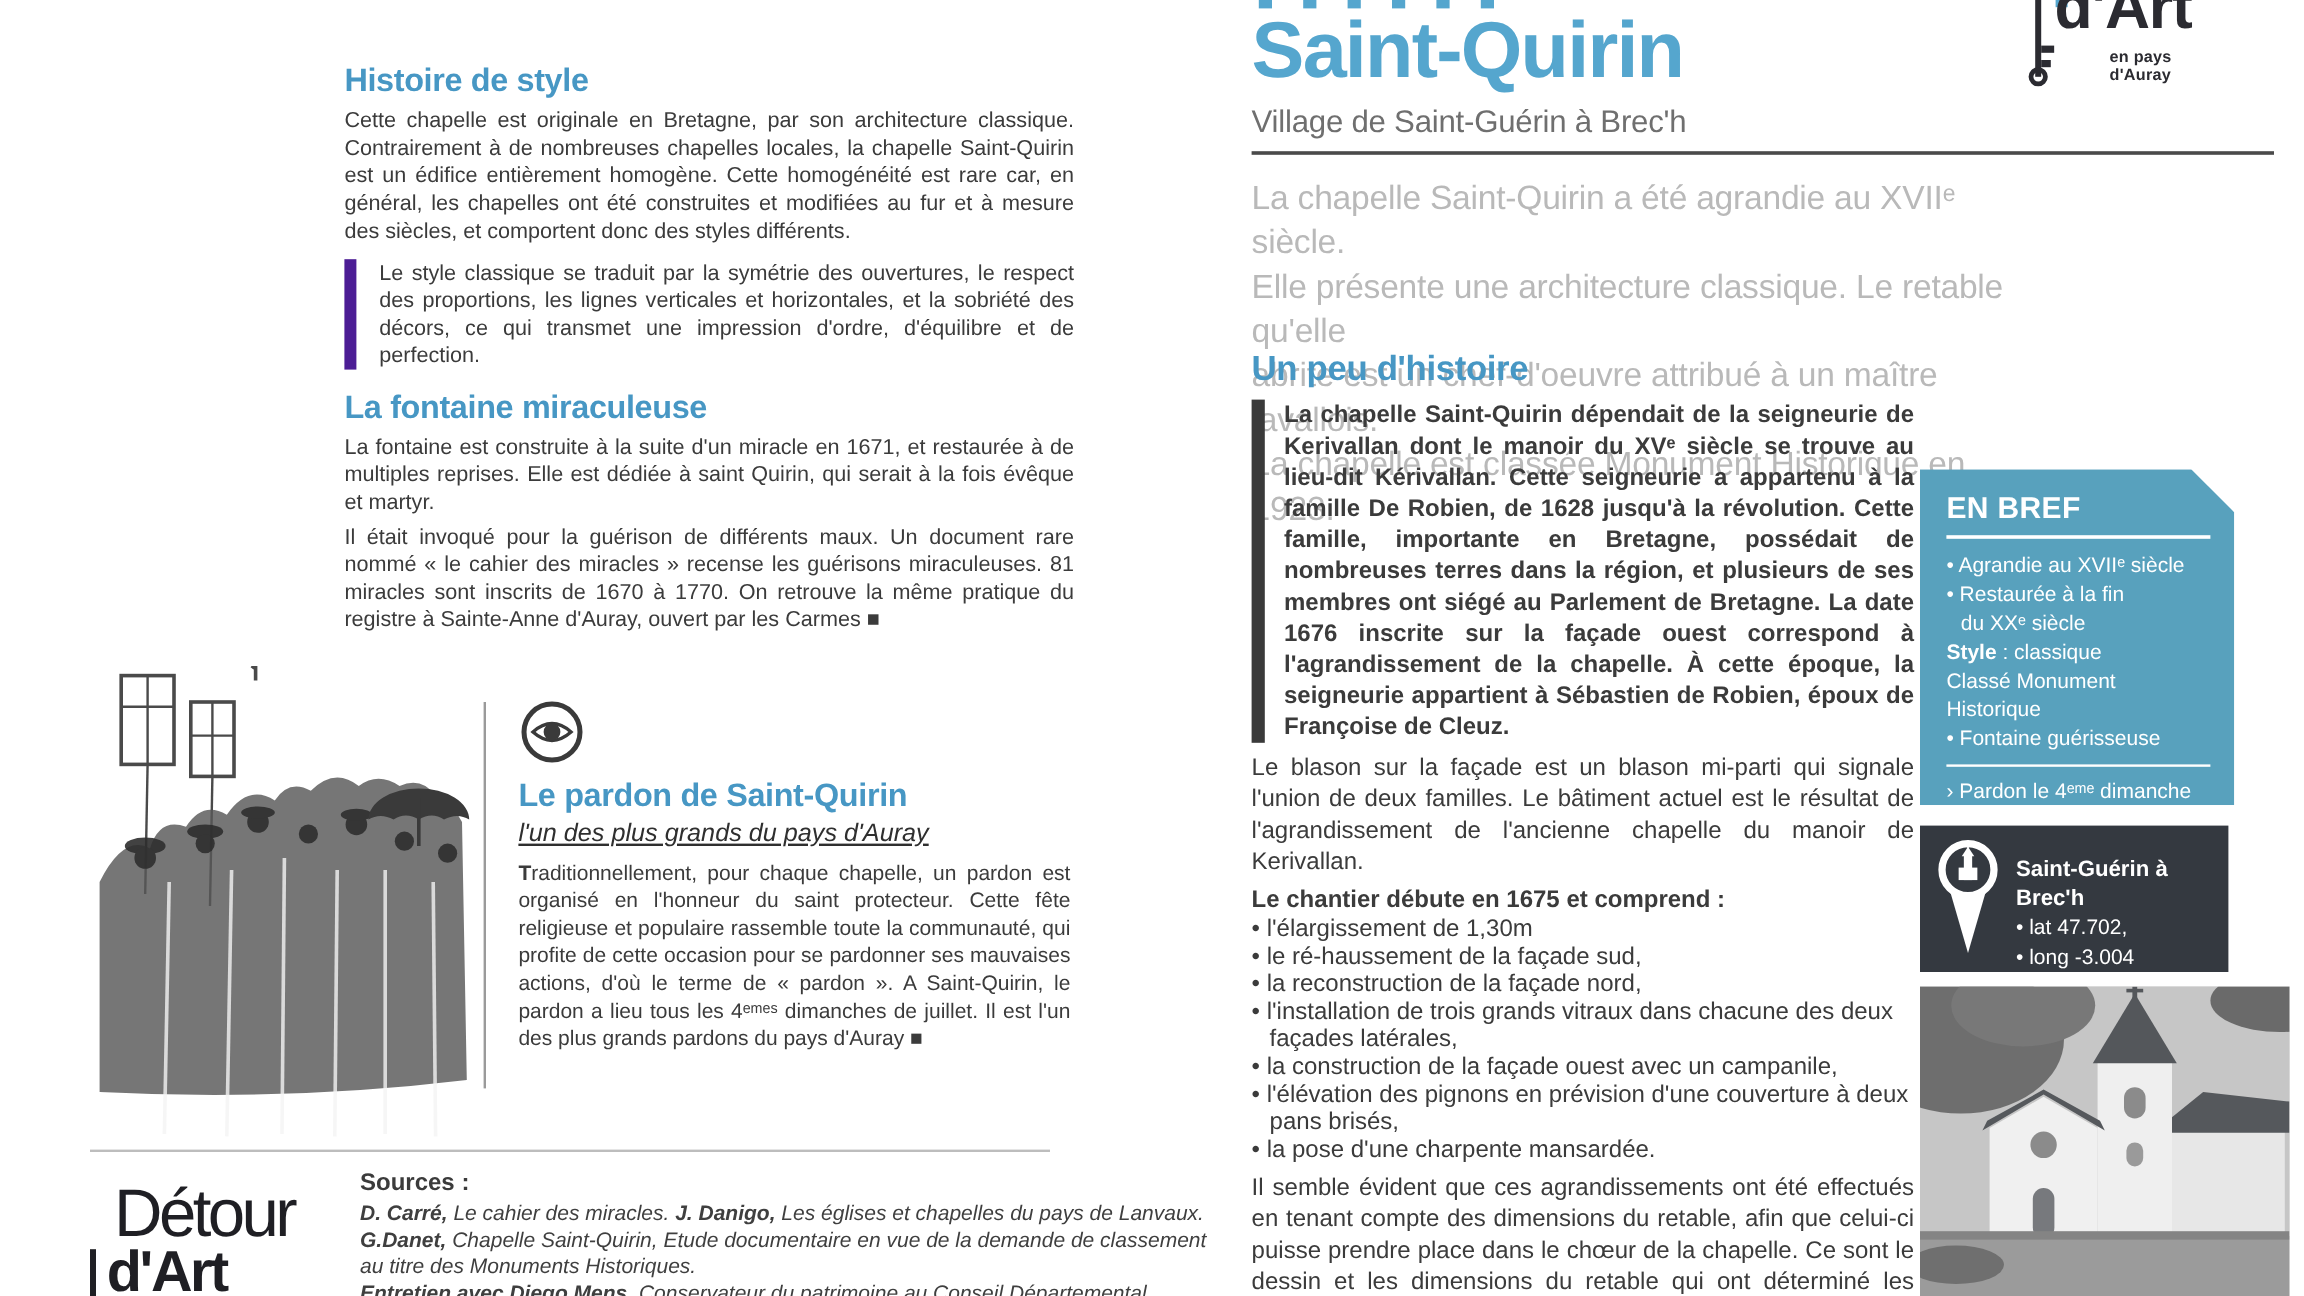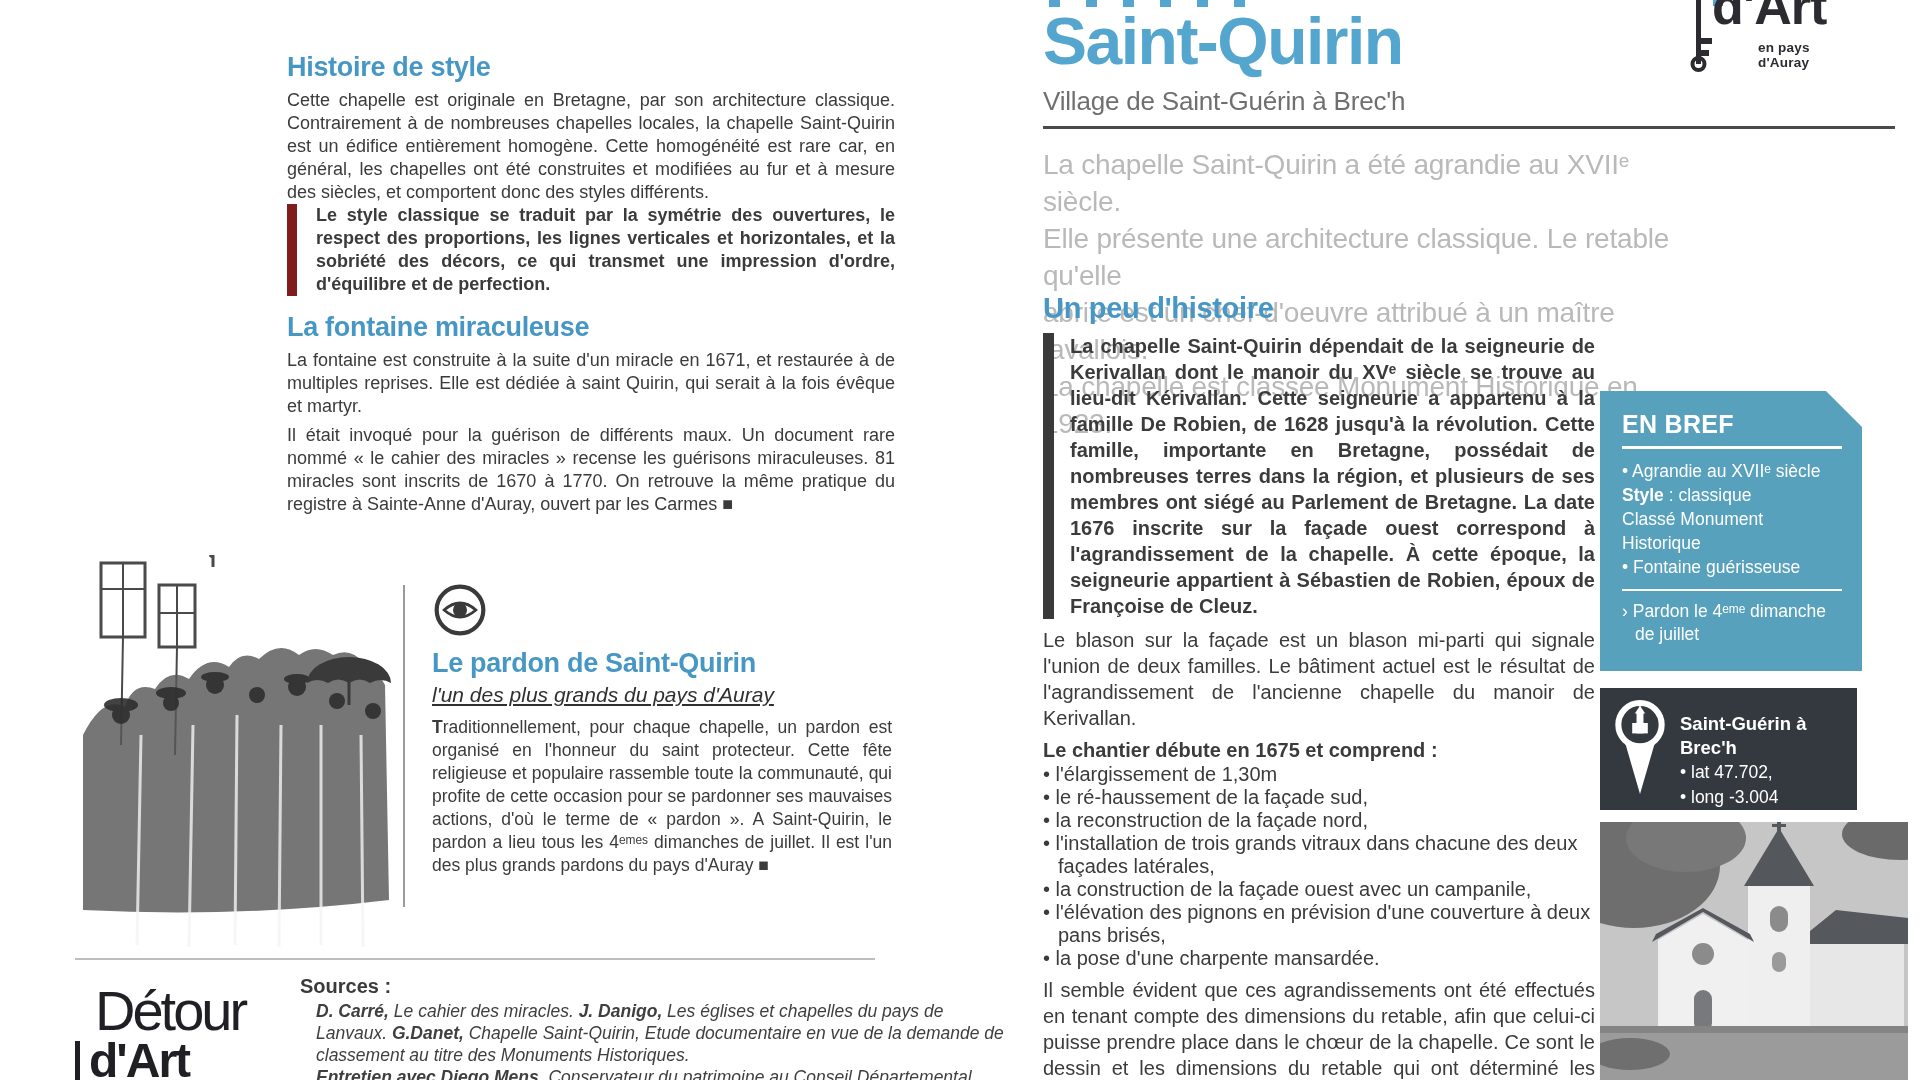--- a/index.html
+++ b/index.html
@@ -8,38 +8,38 @@
   }
   *{margin:0;padding:0;box-sizing:border-box;}
   html,body{width:1920px;height:1080px;overflow:hidden;background:#fff;
     font-family:"Liberation Sans", sans-serif;color:var(--body);}
   .abs{position:absolute;}
 
   
   .left-col{left:287px;top:52px;width:608px;}
   h2.sec{color:var(--blue);font-size:27px;font-weight:bold;letter-spacing:-.3px;}
   .body-p{font-size:18px;line-height:23px;text-align:justify;margin-top:6px;}
-  .quote-l{border-left:10px solid #7f1d1d;padding-left:19px;
-    font-weight:bold;font-size:18px;line-height:23px;text-align:justify;}
+  .quote-l{margin-top:12px;border-left:10px solid #4c1d95;padding-left:19px;
+    font-weight:normal;font-size:18px;line-height:23px;text-align:justify;}
   .sec-gap{margin-top:16px;}
 
   .sketch-box{left:75px;top:555px;width:335px;height:398px;}
   .vdivider{left:403px;top:585px;width:2px;height:322px;background:#9a9a9a;}
 
   .pardon-block{left:432px;top:582px;width:460px;}
   .eye-wrap{width:56px;height:56px;}
   .pardon-block h2.sec{margin-top:10px;}
   .pardon-sub{font-style:italic;font-size:21px;margin-top:4px;color:#2f2f2f;text-decoration:underline;}
   .pardon-body{margin-top:9px;font-size:17.5px;line-height:23px;text-align:justify;}
 
   .hrule-left{left:75px;top:958px;width:800px;height:2px;background:#bdbdbd;}
 
   .sources{left:300px;top:975px;width:712px;}
   .sources-title{font-weight:bold;font-size:20px;margin-bottom:2px;}
-  .sources-line{font-size:17.5px;line-height:22px;color:#3f3f3f;margin-left:16px;}
+  .sources-line{font-size:17.5px;line-height:22px;color:#3f3f3f;}
   .seg-bi{font-weight:bold;font-style:italic;}
   .seg-i{font-style:italic;}
   .seg-lead{font-weight:bold;}
   .seg-n{}
 
   .logo-bl{left:75px;top:985px;width:230px;height:95px;overflow:hidden;color:#1f1f24;}
   .logo-bl .l1{font-size:56px;font-weight:400;letter-spacing:-3px;line-height:52px;margin-left:20px;}
   .logo-bl .l2{font-size:48px;font-weight:800;letter-spacing:-2px;line-height:48px;display:flex;align-items:flex-start;}
   .logo-bl .keybar{display:inline-block;width:5px;height:44px;background:#1f1f24;margin-right:9px;margin-top:4px;}
 
@@ -237,20 +237,22 @@
   <div class="big">d'Art</div>
   <div class="small">en pays d'Auray</div>
 </div>
 
 <div class="abs enbref">
   <h3>EN BREF</h3>
   <div class="underline"></div>
   <div>
 
   <div class="item">Agrandie au XVIIᵉ siècle</div>
+      <div class="item">Restaurée à la fin
+du XXᵉ siècle</div>
     </div>
   <div class="plain"><b>Style</b><span> : classique</span></div>
   <div class="plain">Classé Monument Historique</div>
   <div class="item">Fontaine guérisseuse</div>
   <div class="thin-divider"></div>
   <div class="pardon-line">Pardon le 4ᵉᵐᵉ dimanche de juillet</div>
 </div>
 
 <div class="abs locbox">
   <svg class="pin" width="52" height="104" viewBox="0 0 60 120">

